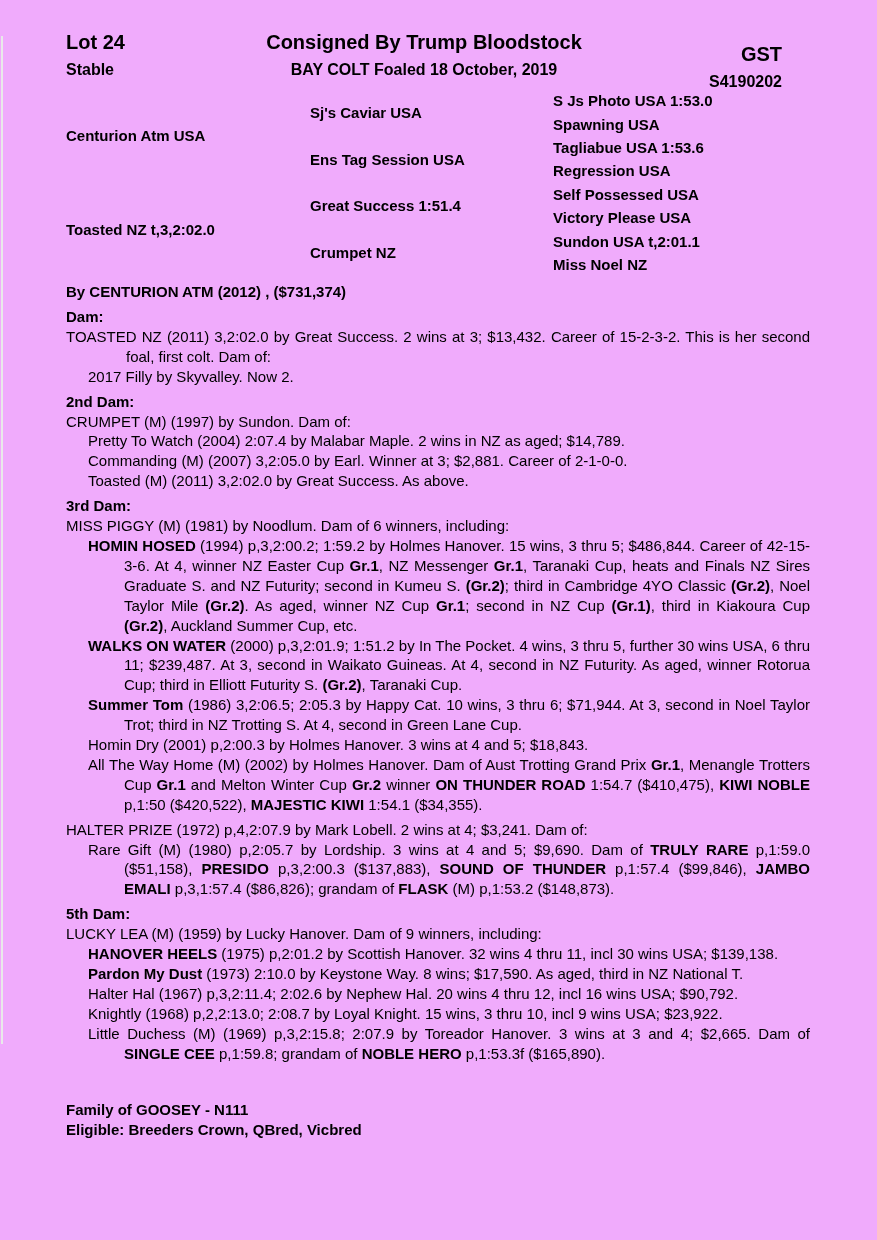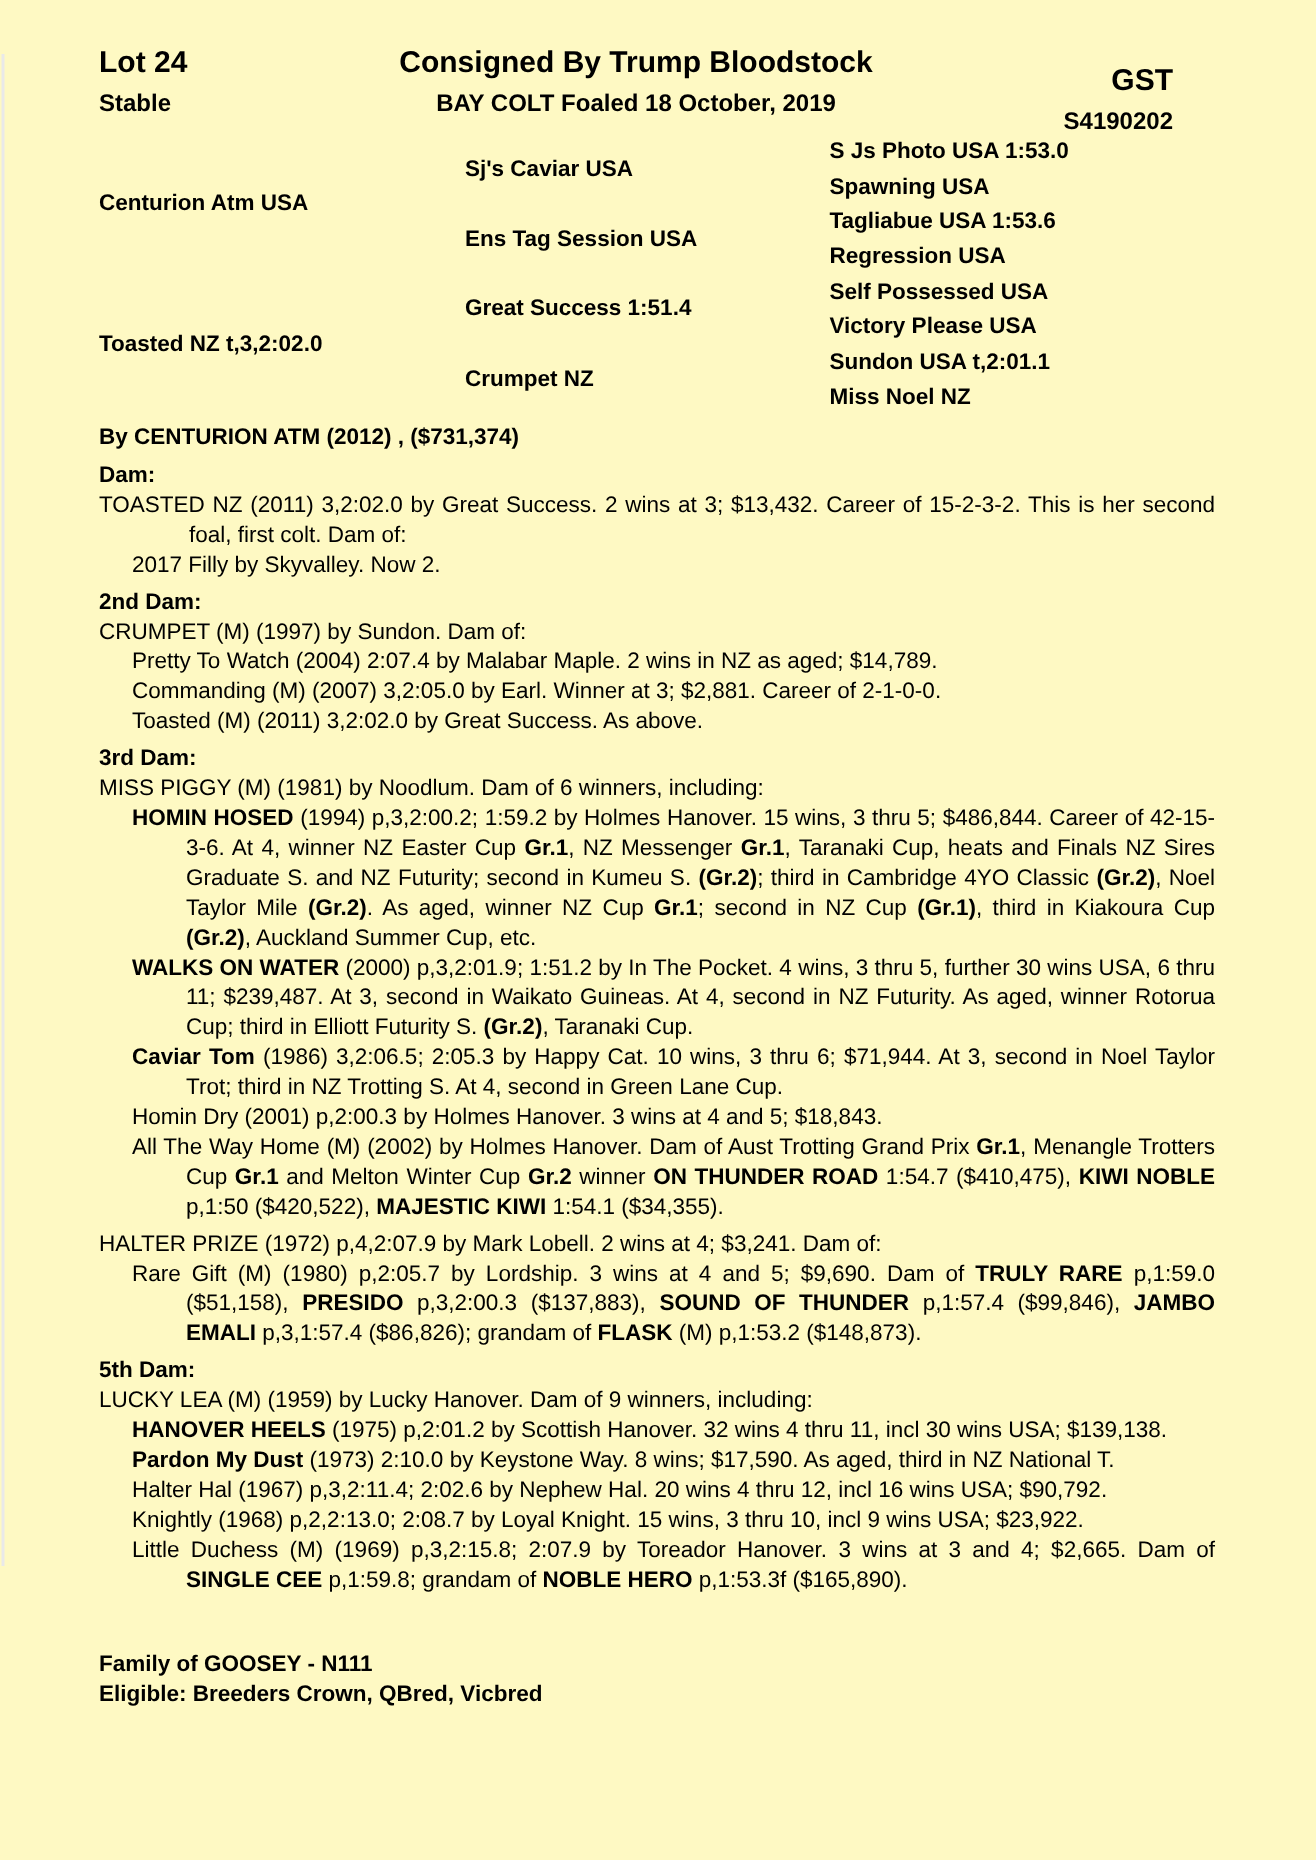--- a/index.html
+++ b/index.html
@@ -3,21 +3,21 @@
 <meta charset="utf-8">
 <style>
   html,body { margin:0; padding:0; }
   body {
     width:877px; height:1240px;
     background:#ffffff;
     font-family:"Liberation Sans", sans-serif;
     color:#000000;
     -webkit-font-smoothing:antialiased;
   }
-  .page { position:relative; width:877px; height:1240px; background:#fef9c3; overflow:hidden; }
+  .page { position:relative; width:877px; height:1240px; background:#f0abfc; overflow:hidden; }
 
   
   .scan-edge { position:absolute; left:1px; top:36px; width:2px; height:1008px; background:#e9e9e9; }
 
   
   .hrow { position:absolute; left:66px; width:716px; height:24px; font-weight:bold; }
   .hrow1 { top:31px; font-size:20px; }
   .hrow2 { top:61px; font-size:16px; }
   .h-left  { position:absolute; left:0; top:0; white-space:nowrap; }
   .h-center{ position:absolute; left:0; top:0; width:100%; text-align:center; white-space:nowrap; }
@@ -109,21 +109,21 @@
         <div class="para l0">CRUMPET (M) (1997) by Sundon. Dam of:</div>
         <div class="para l1">Pretty To Watch (2004) 2:07.4 by Malabar Maple. 2 wins in NZ as aged; $14,789.</div>
         <div class="para l1">Commanding (M) (2007) 3,2:05.0 by Earl. Winner at 3; $2,881. Career of 2-1-0-0.</div>
         <div class="para l1">Toasted (M) (2011) 3,2:02.0 by Great Success. As above.</div>
       </div>
       <div class="section">
         <div class="section-heading">3rd Dam:</div>
         <div class="para l0">MISS PIGGY (M) (1981) by Noodlum. Dam of 6 winners, including:</div>
         <div class="para l1"><b>HOMIN HOSED</b> (1994) p,3,2:00.2; 1:59.2 by Holmes Hanover. 15 wins, 3 thru 5; $486,844. Career of 42-15-3-6. At 4, winner NZ Easter Cup <b>Gr.1</b>, NZ Messenger <b>Gr.1</b>, Taranaki Cup, heats and Finals NZ Sires Graduate S. and NZ Futurity; second in Kumeu S. <b>(Gr.2)</b>; third in Cambridge 4YO Classic <b>(Gr.2)</b>, Noel Taylor Mile <b>(Gr.2)</b>. As aged, winner NZ Cup <b>Gr.1</b>; second in NZ Cup <b>(Gr.1)</b>, third in Kiakoura Cup <b>(Gr.2)</b>, Auckland Summer Cup, etc.</div>
         <div class="para l1"><b>WALKS ON WATER</b> (2000) p,3,2:01.9; 1:51.2 by In The Pocket. 4 wins, 3 thru 5, further 30 wins USA, 6 thru 11; $239,487. At 3, second in Waikato Guineas. At 4, second in NZ Futurity. As aged, winner Rotorua Cup; third in Elliott Futurity S. <b>(Gr.2)</b>, Taranaki Cup.</div>
-        <div class="para l1"><b>Caviar Tom</b> (1986) 3,2:06.5; 2:05.3 by Happy Cat. 10 wins, 3 thru 6; $71,944. At 3, second in Noel Taylor Trot; third in NZ Trotting S. At 4, second in Green Lane Cup.</div>
+        <div class="para l1"><b>Summer Tom</b> (1986) 3,2:06.5; 2:05.3 by Happy Cat. 10 wins, 3 thru 6; $71,944. At 3, second in Noel Taylor Trot; third in NZ Trotting S. At 4, second in Green Lane Cup.</div>
         <div class="para l1">Homin Dry (2001) p,2:00.3 by Holmes Hanover. 3 wins at 4 and 5; $18,843.</div>
         <div class="para l1">All The Way Home (M) (2002) by Holmes Hanover. Dam of Aust Trotting Grand Prix <b>Gr.1</b>, Menangle Trotters Cup <b>Gr.1</b> and Melton Winter Cup <b>Gr.2</b> winner <b>ON THUNDER ROAD</b> 1:54.7 ($410,475), <b>KIWI NOBLE</b> p,1:50 ($420,522), <b>MAJESTIC KIWI</b> 1:54.1 ($34,355).</div>
       </div>
       <div class="section">
         <div class="para l0">HALTER PRIZE (1972) p,4,2:07.9 by Mark Lobell. 2 wins at 4; $3,241. Dam of:</div>
         <div class="para l1">Rare Gift (M) (1980) p,2:05.7 by Lordship. 3 wins at 4 and 5; $9,690. Dam of <b>TRULY RARE</b> p,1:59.0 ($51,158), <b>PRESIDO</b> p,3,2:00.3 ($137,883), <b>SOUND OF THUNDER</b> p,1:57.4 ($99,846), <b>JAMBO EMALI</b> p,3,1:57.4 ($86,826); grandam of <b>FLASK</b> (M) p,1:53.2 ($148,873).</div>
       </div>
       <div class="section">
         <div class="section-heading">5th Dam:</div>
         <div class="para l0">LUCKY LEA (M) (1959) by Lucky Hanover. Dam of 9 winners, including:</div>

